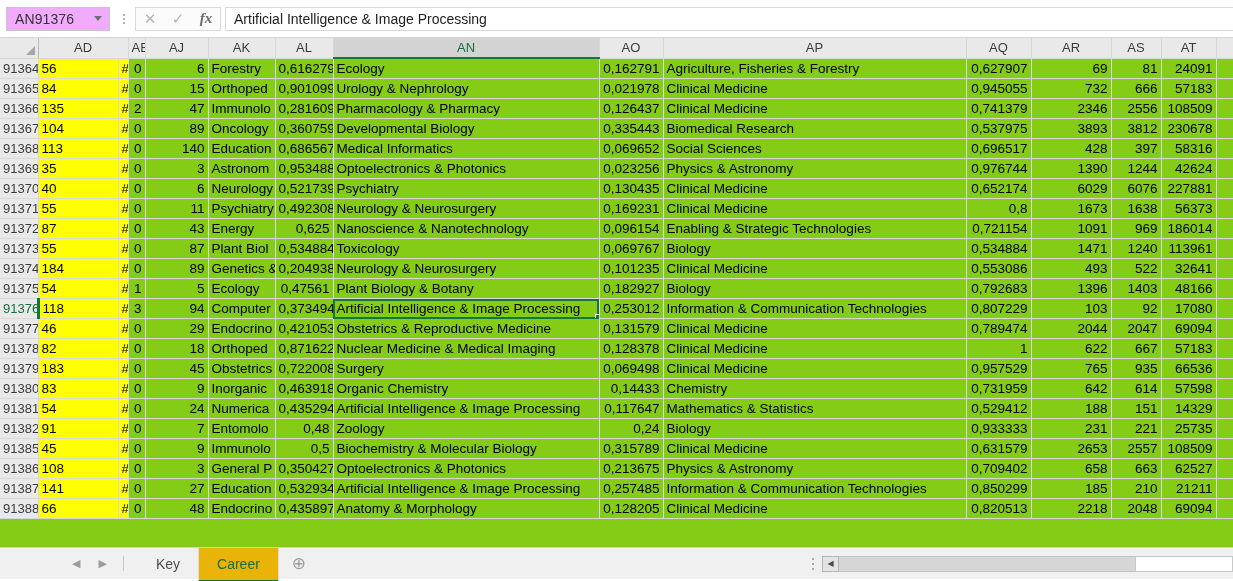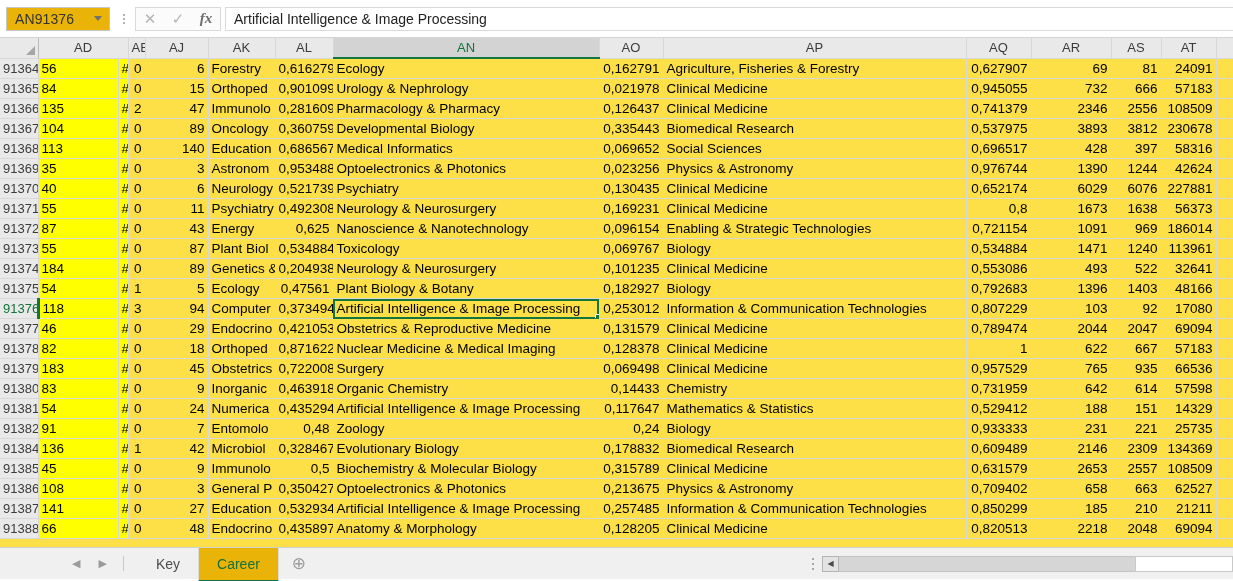--- a/index.html
+++ b/index.html
@@ -15,21 +15,21 @@
     height: 38px;
     display: flex;
     align-items: center;
     padding: 0 0 0 6px;
     background: #ffffff;
     border-bottom: 1px solid #d4d4d4;
   }
   .name-box {
     width: 104px; height: 24px;
     border: 1px solid #c6c6c6;
-    background: #eab308;
+    background: #f0abfc;
     display: flex; align-items: center;
     padding: 0 4px 0 8px;
     font-size: 14px; color: #333;
   }
   .name-box .nb-text { flex: 1; letter-spacing: .1px; }
   .nb-caret {
     width: 0; height: 0;
     border-left: 4px solid transparent;
     border-right: 4px solid transparent;
     border-top: 5px solid #707070;
@@ -58,21 +58,21 @@
     display: flex; align-items: center;
     padding-left: 8px;
     font-size: 14px; color: #222;
   }
 
   
   .grid-wrap {
     position: relative;
     height: 509px;
     overflow: hidden;
-    background: #fde047;
+    background: #84cc16;
   }
   table.sheet {
     border-collapse: collapse;
     table-layout: fixed;
     width: 1233px;
     font-size: 13.5px;
     color: #000;
   }
   table.sheet td, table.sheet th {
     height: 20px;
@@ -598,37 +598,20 @@
           <td class="txt">Zoology</td>
           <td class="num">0,24</td>
           <td class="txt">Biology</td>
           <td class="num">0,933333</td>
           <td class="num">231</td>
           <td class="num">221</td>
           <td class="num">25735</td>
           <td></td>
         </tr>
         <tr>
-          <td class="rowhdr">91384</td>
-          <td class="txt yellow num">136</td>
-          <td class="hash">#</td>
-          <td class="num">1</td>
-          <td class="num">42</td>
-          <td class="txt">Microbiol</td>
-          <td class="num">0,328467</td>
-          <td class="txt">Evolutionary Biology</td>
-          <td class="num">0,178832</td>
-          <td class="txt">Biomedical Research</td>
-          <td class="num">0,609489</td>
-          <td class="num">2146</td>
-          <td class="num">2309</td>
-          <td class="num">134369</td>
-          <td></td>
-        </tr>
-        <tr>
           <td class="rowhdr">91385</td>
           <td class="txt yellow num">45</td>
           <td class="hash">#</td>
           <td class="num">0</td>
           <td class="num">9</td>
           <td class="txt">Immunolo</td>
           <td class="num">0,5</td>
           <td class="txt">Biochemistry &amp; Molecular Biology</td>
           <td class="num">0,315789</td>
           <td class="txt">Clinical Medicine</td>

